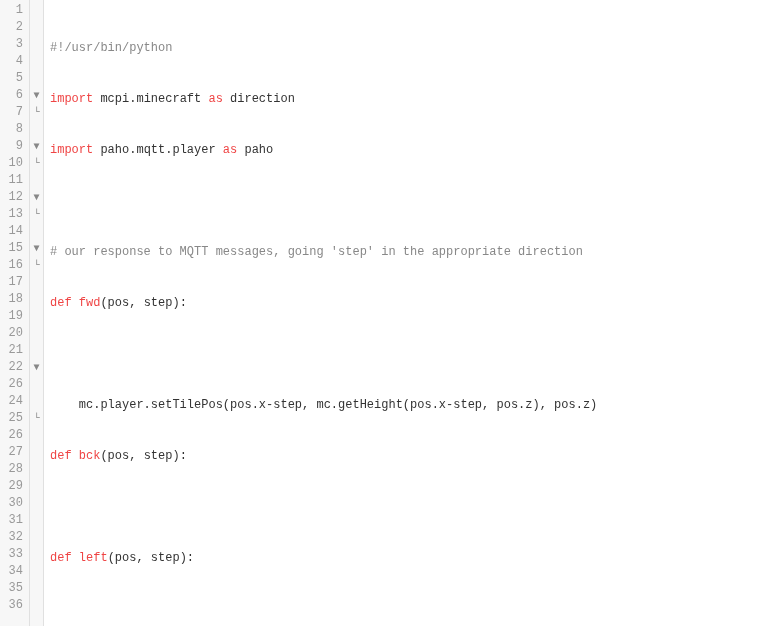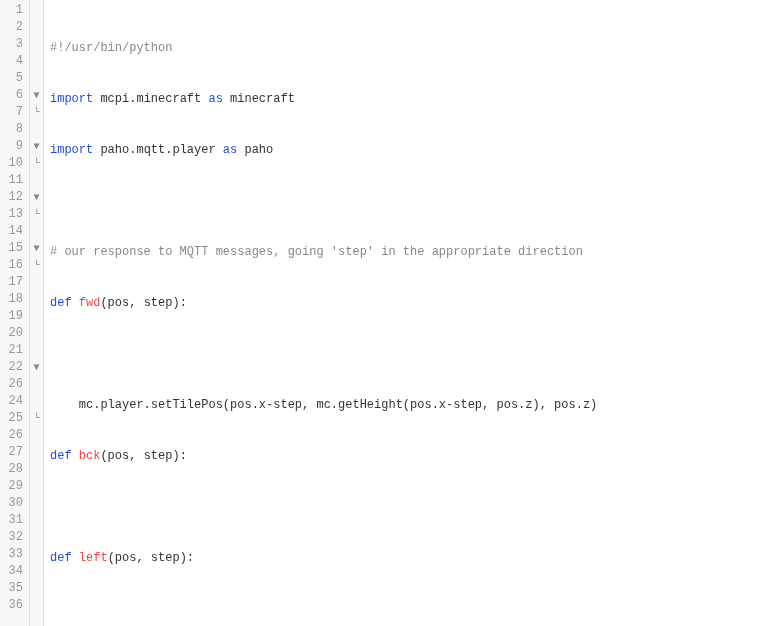--- a/index.html
+++ b/index.html
@@ -43,21 +43,21 @@
     .code {
       flex: 1;
       padding-left: 6px;
       padding-top: 6px;
       white-space: pre;
       overflow: hidden;
     }
     .code .line {
       height: 17px;
     }
-    .kw { color: #1d4ed8; }
+    .kw { color: #ef4444; }
     .fn { color: #ef4444; }
     .com { color: #888; }
   </style>
 </head>
 <body>
 
 <div class="editor">
   <div class="gutter-ln" id="gutter-ln">
       <div>1</div>
       <div>2</div>
@@ -129,21 +129,21 @@
       <div></div>
       <div></div>
       <div></div>
       <div></div>
       <div></div>
       <div></div>
       <div></div>
     </div>
   <div class="code">
     <div class="line"><span class="com">#!/usr/bin/python</span></div>
-    <div class="line"><span class="kw">import</span><span> mcpi.minecraft </span><span class="kw">as</span><span> minecraft</span></div>
+    <div class="line"><span class="kw">import</span><span> mcpi.minecraft </span><span class="kw">as</span><span> direction</span></div>
     <div class="line"><span class="kw">import</span><span> paho.mqtt.player </span><span class="kw">as</span><span> paho</span></div>
     <div class="line"></div>
     <div class="line"><span class="com"># our response to MQTT messages, going 'step' in the appropriate direction</span></div>
     <div class="line"><span class="kw">def</span><span> </span><span class="fn">fwd</span><span>(pos, step):</span></div>
     <div class="line"></div>
     <div class="line"><span>    mc.player.setTilePos(pos.x-step, mc.getHeight(pos.x-step, pos.z), pos.z)</span></div>
     <div class="line"><span class="kw">def</span><span> </span><span class="fn">bck</span><span>(pos, step):</span></div>
     <div class="line"></div>
     <div class="line"><span class="kw">def</span><span> </span><span class="fn">left</span><span>(pos, step):</span></div>
     

